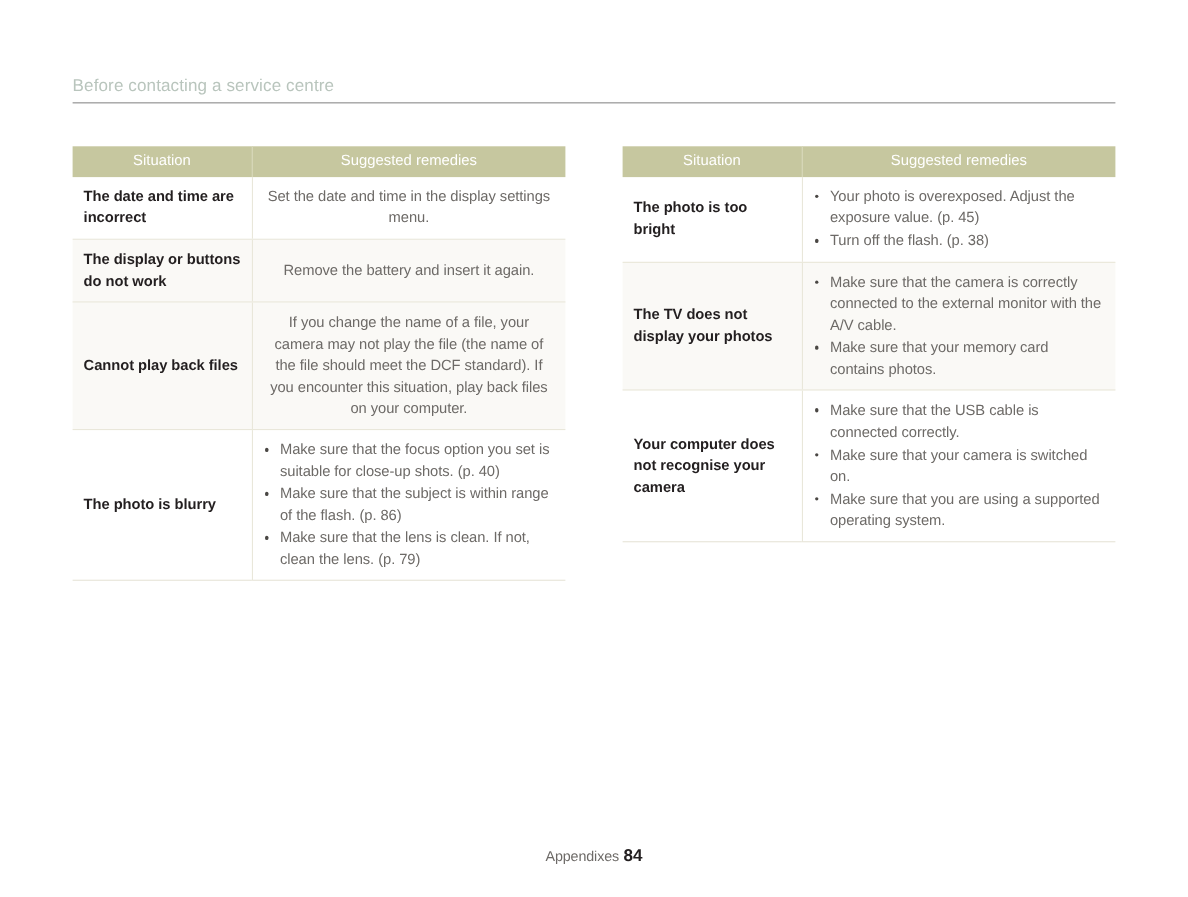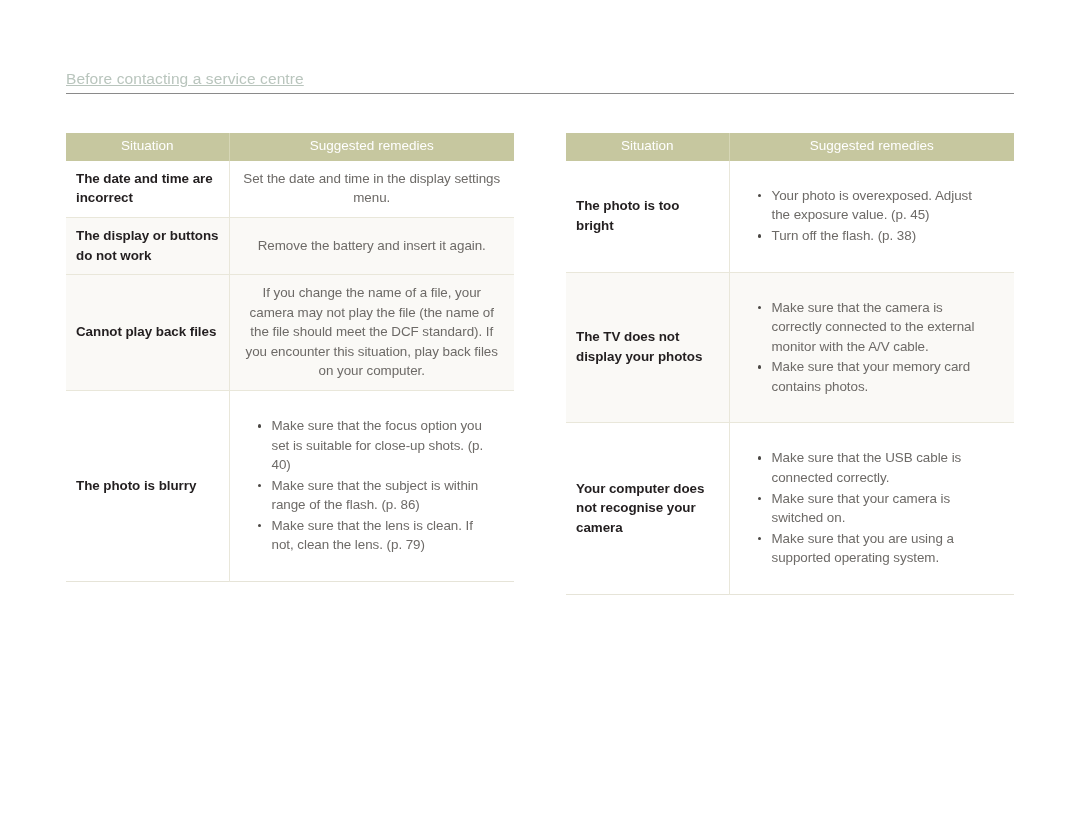--- a/index.html
+++ b/index.html
@@ -30,21 +30,20 @@
     width: 948px;
   }
   .running-head-title {
     font-size: 15.5px;
     letter-spacing: 0.1px;
     color: #b9c5bd;
     font-family: "Liberation Sans", sans-serif;
     white-space: nowrap;
     padding-bottom: 5px;
     display: block;
-    text-decoration: underline;
   }
   .running-head-rule {
     height: 1px;
     background: #8a8a8a;
     width: 948px;
   }
 
   
   .tables {
     position: absolute;
@@ -97,21 +96,21 @@
     letter-spacing: -0.05px;
   }
   td.rem {
     color: #6d6a67;
     border-left: 1px solid #e9e7da;
     letter-spacing: -0.05px;
   }
 
   
   ul.bl {
-    margin: 17px;
+    margin: 0;
     padding: 0;
     list-style: none;
   }
   ul.bl li {
     position: relative;
     padding-left: 15px;
     margin: 0 0 1px 0;
   }
   ul.bl li:last-child { margin-bottom: 0; }
   ul.bl li::before {
@@ -241,14 +240,17 @@
               <li>Make sure that your camera is switched on.</li>
               <li>Make sure that you are using a supported operating system.</li>
             </ul>
           </td>
         </tr>
       </tbody>
     </table>
 
   </div>
 
+  <div class="footer">
+    <span class="footer-label">Appendixes</span><span class="footer-page">84</span>
+  </div>
 
 </div>
 
 </body></html>

